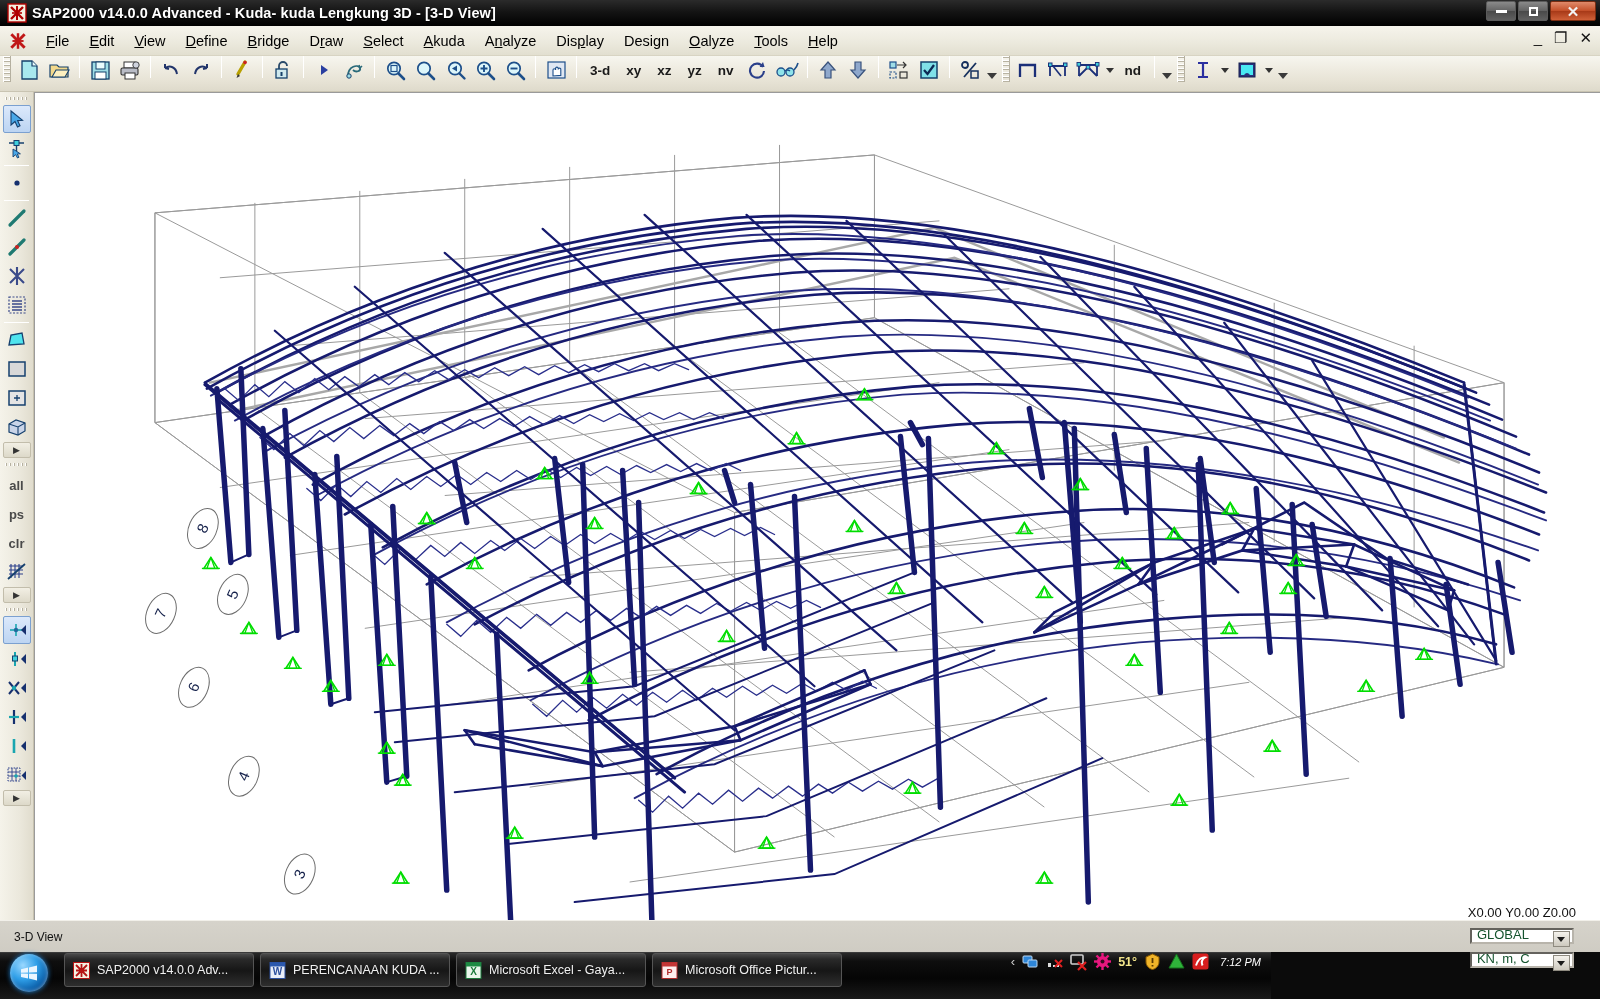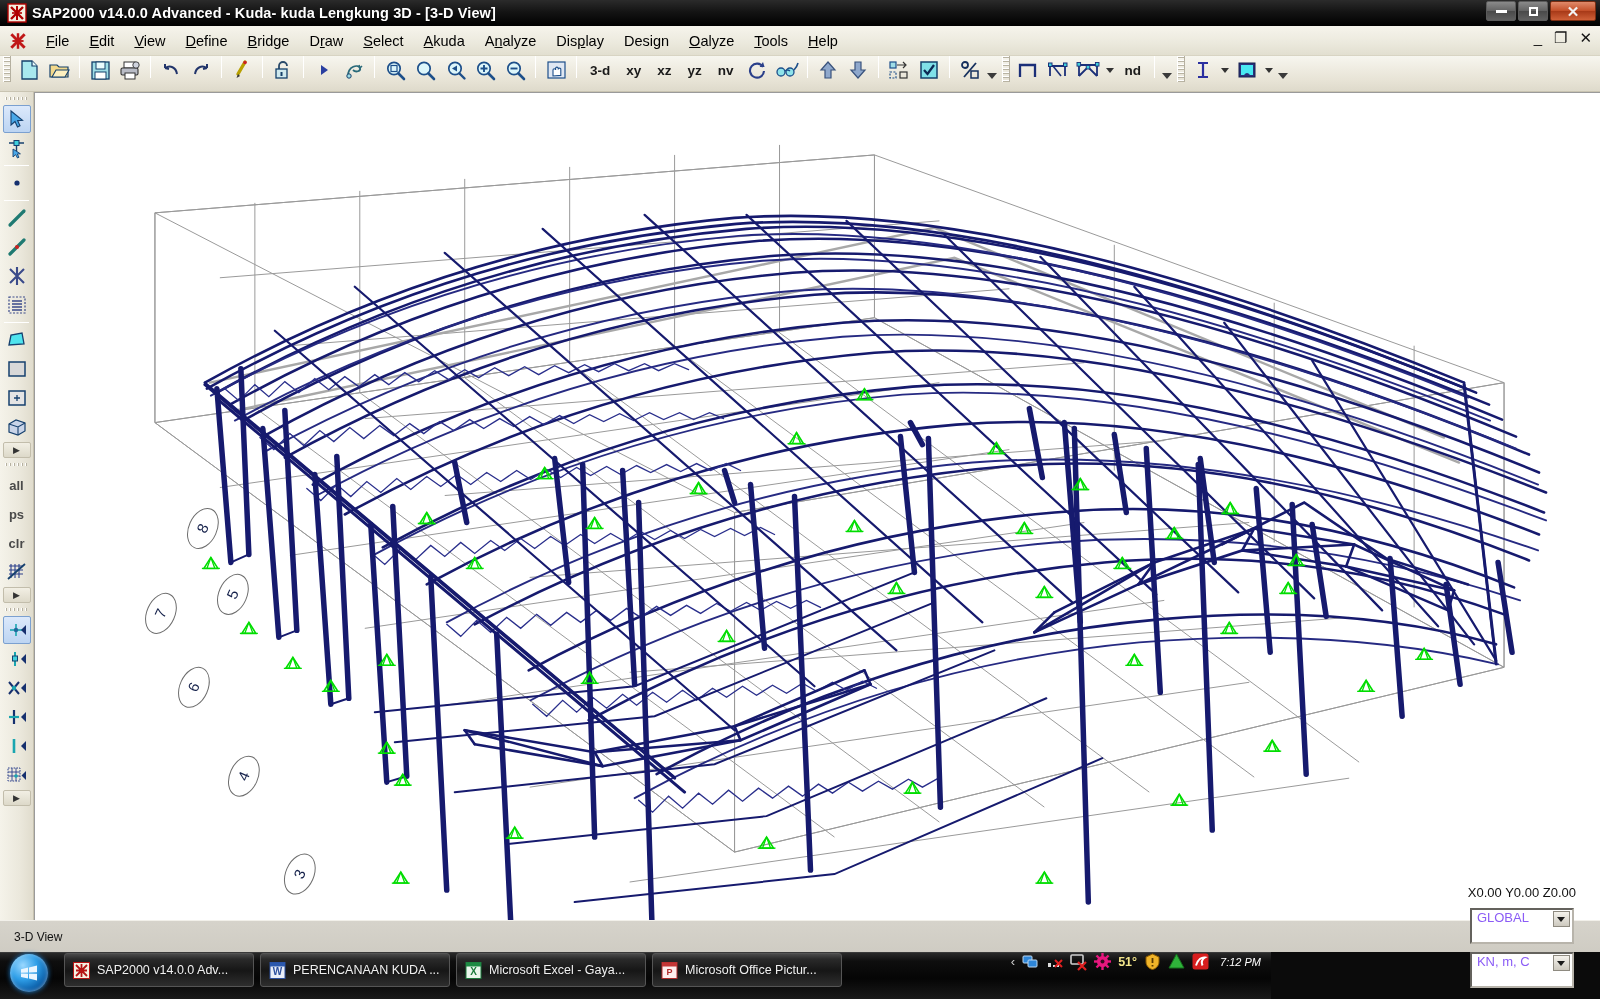--- a/index.html
+++ b/index.html
@@ -136,23 +136,23 @@
   .statusbar {
     position: absolute; left: 0; top: 920px; width: 1600px; height: 32px;
     background: linear-gradient(to bottom,#d6d3cb 0%, #cfccc3 100%);
     border-top: 1px solid #f2f0ea;
     display: flex; align-items: center;
   }
   .sb-text { font-size: 12px; color:#111; padding-left: 14px; }
   .sb-right { margin-left:auto; display:flex; align-items:center; gap:8px; padding-right: 24px; flex-direction: column; }
   .sb-coords { font-size:13px; color:#111; white-space:nowrap; }
   .sb-combo {
-    height: 36px; min-width: 104px; background:#fff;
-    border: 2px inset #b8b4ab; display:flex; align-items:flex-start;
-    font-size: 13px; color:#8b5cf6; padding-left: 5px; position: relative;
+    height: 16px; min-width: 104px; background:#fff;
+    border: 2px inset #b8b4ab; display:flex; align-items:flex-end;
+    font-size: 13px; color:#14532d; padding-left: 5px; position: relative;
   }
   .sb-combo .arrowbox {
     position:absolute; right:2px; top:1px; width:17px; height:16px;
     background: linear-gradient(to bottom,#f4f2ec,#cdc9bf);
     border:1px solid #8e8a80; display:flex; align-items:center; justify-content:center;
   }
   .sb-combo .arrowbox:after{
     content:"";width:0;height:0;border-left:4px solid transparent;border-right:4px solid transparent;border-top:5px solid #1a1a1a;
   }
 

